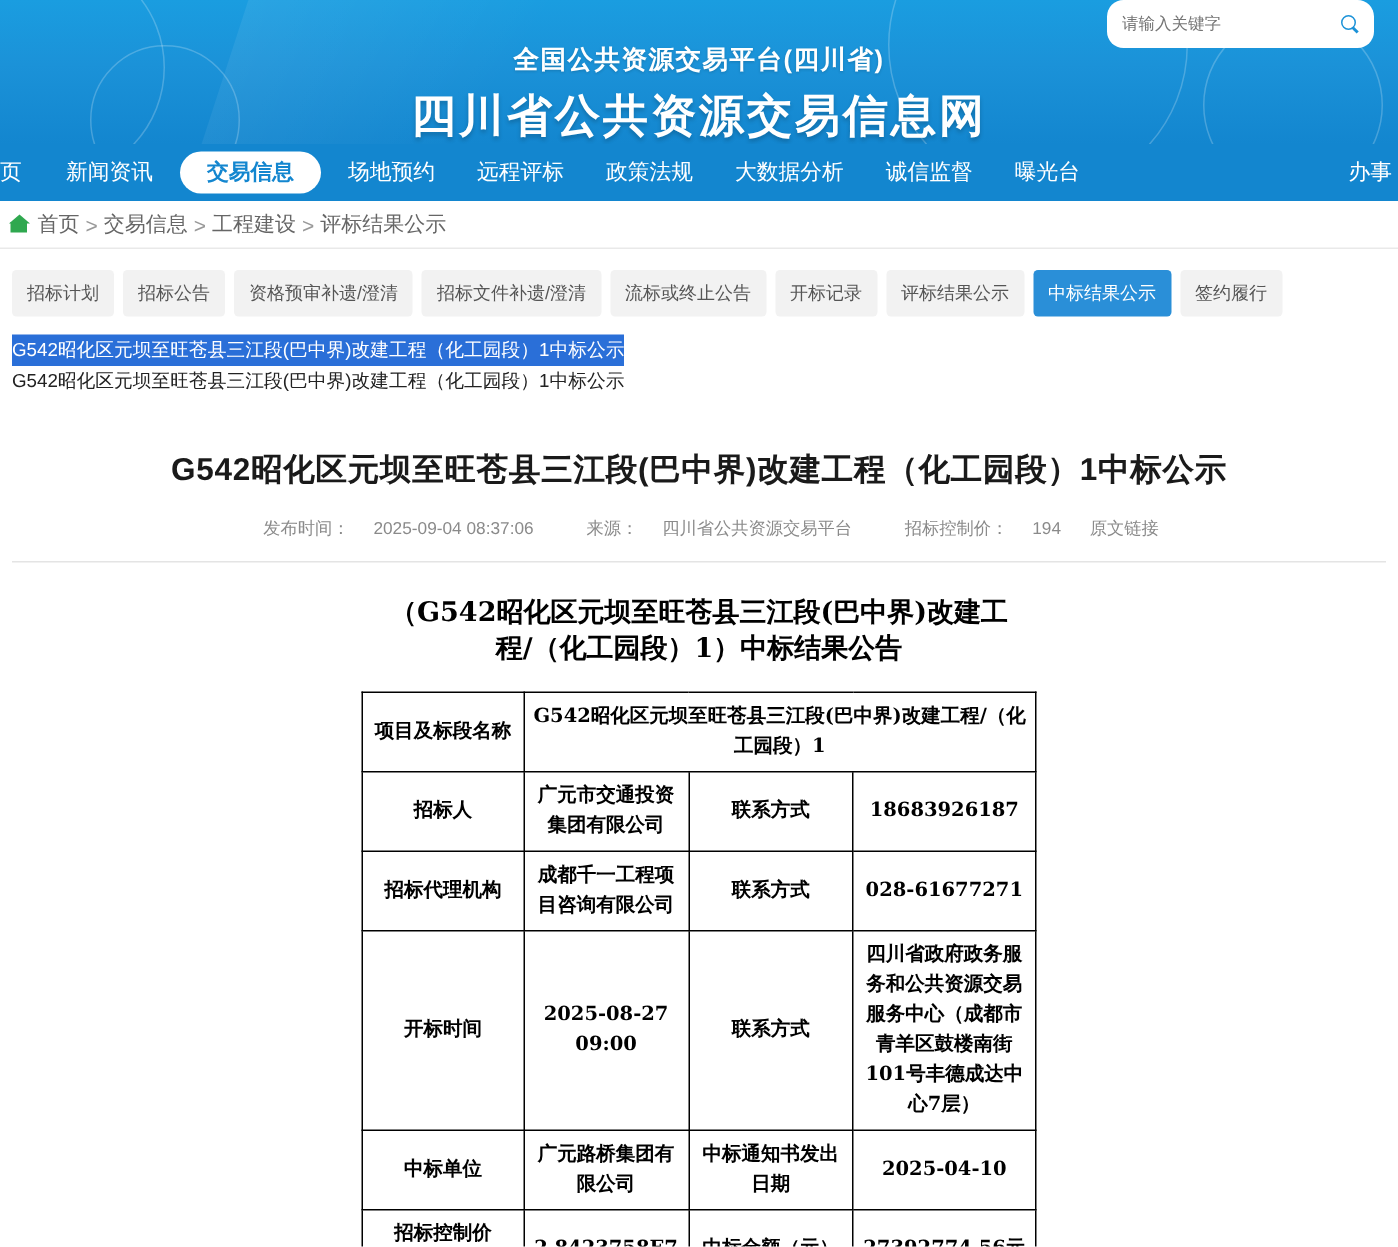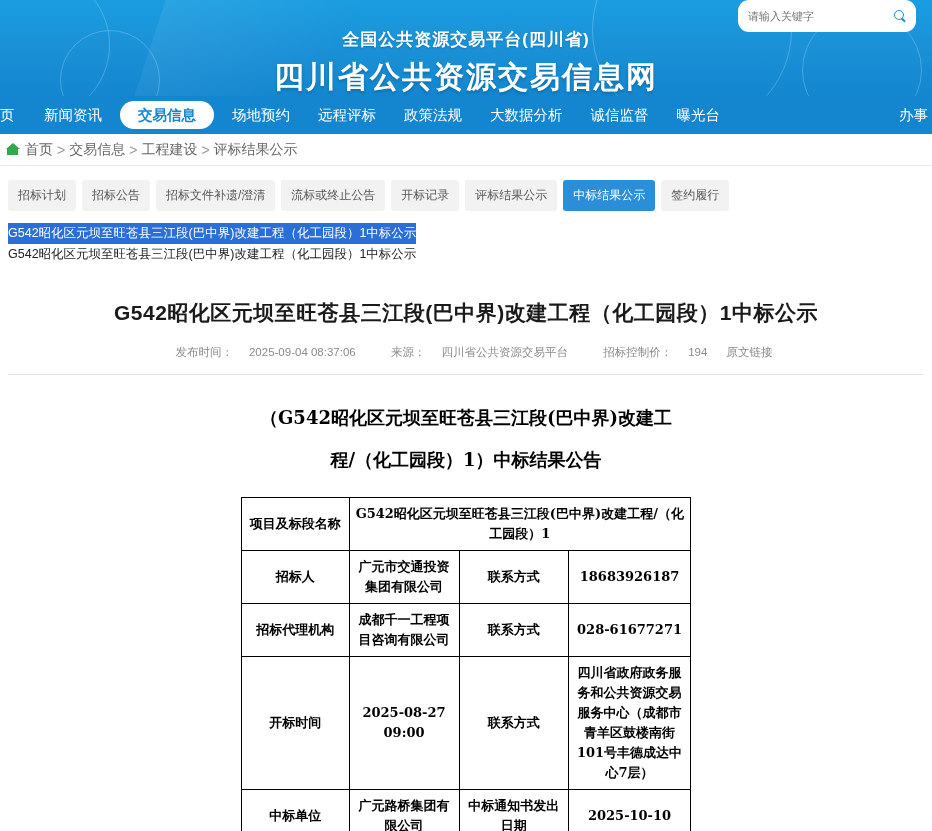--- a/index.html
+++ b/index.html
@@ -191,21 +191,21 @@
 
   
   .doc {
     font-family: "DejaVu Serif", "Liberation Serif", serif;
     margin-top: 22px;
   }
   .doc-title {
     text-align: center;
     font-size: 18px;
     font-weight: bold;
-    line-height: 42px;
+    line-height: 24px;
     color: #000;
     max-width: 430px;
     margin: 3px auto;
   }
   table.result {
     border-collapse: collapse;
     margin: 16px auto 0 auto;
     width: 450px;
     font-size: 13px;
     color: #000;
@@ -264,20 +264,21 @@
   <a href="#">交易信息</a>
   <span class="sep">&gt;</span>
   <a href="#">工程建设</a>
   <span class="sep">&gt;</span>
   <a href="#">评标结果公示</a>
 </div>
 
 <div class="chips">
   <div class="chip">招标计划</div>
   <div class="chip">招标公告</div>
+  <div class="chip">资格预审补遗/澄清</div>
   <div class="chip">招标文件补遗/澄清</div>
   <div class="chip">流标或终止公告</div>
   <div class="chip">开标记录</div>
   <div class="chip">评标结果公示</div>
   <div class="chip active">中标结果公示</div>
   <div class="chip">签约履行</div>
 </div>
 
 <div style="padding:0 8px;">
   <div class="hl-line sel">G542昭化区元坝至旺苍县三江段(巴中界)改建工程（化工园段）1中标公示</div>
@@ -317,21 +318,21 @@
     <tr>
       <td class="lbl">开标时间</td>
       <td class="v1">2025-08-27 09:00</td>
       <td class="lbl2">联系方式</td>
       <td class="v2">四川省政府政务服务和公共资源交易服务中心（成都市青羊区鼓楼南街101号丰德成达中心7层）</td>
     </tr>
     <tr>
       <td class="lbl">中标单位</td>
       <td class="v1">广元路桥集团有限公司</td>
       <td class="lbl2">中标通知书发出日期</td>
-      <td class="v2">2025-10-10</td>
+      <td class="v2">2025-04-10</td>
     </tr>
     <tr>
       <td class="lbl">招标控制价（元）</td>
       <td class="v1">2.8423758E7</td>
       <td class="lbl2">中标金额（元）</td>
       <td class="v2">27392774.56元</td>
     </tr>
   </tbody>
     </table>
 </div>

